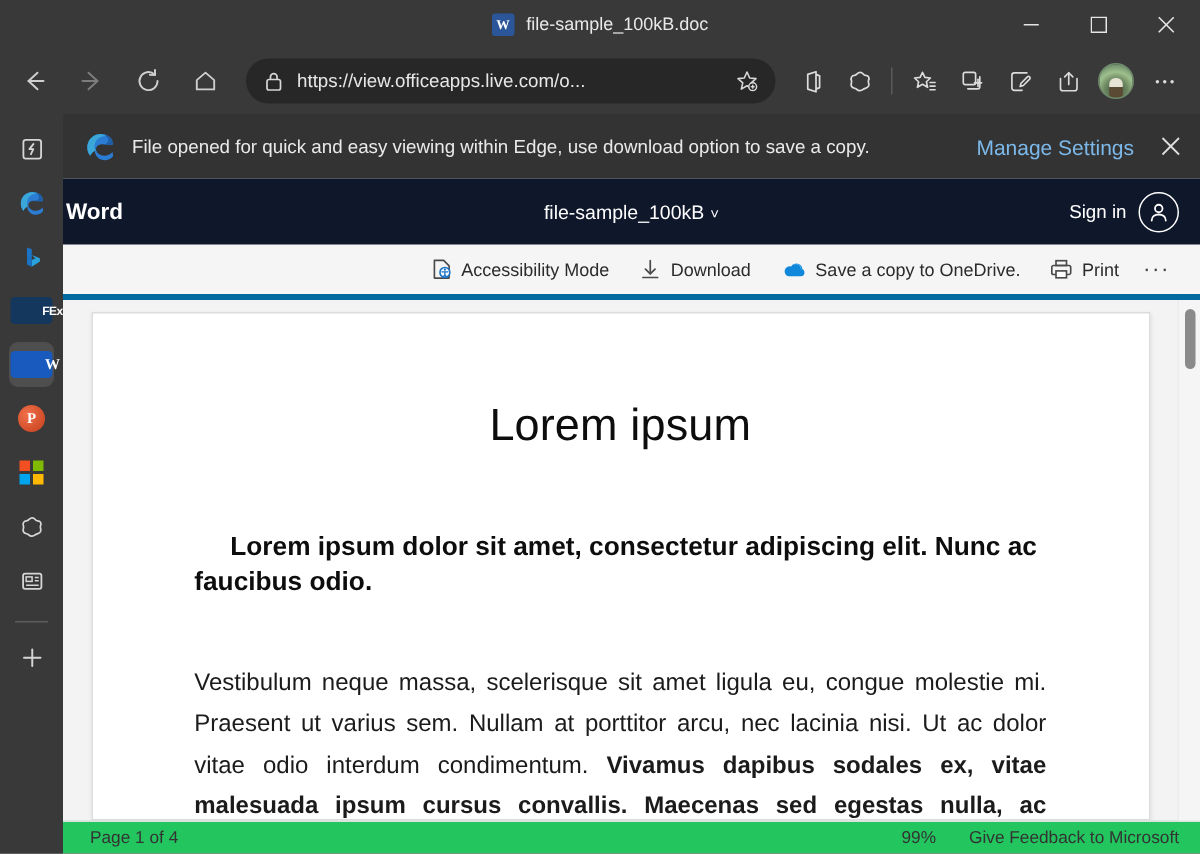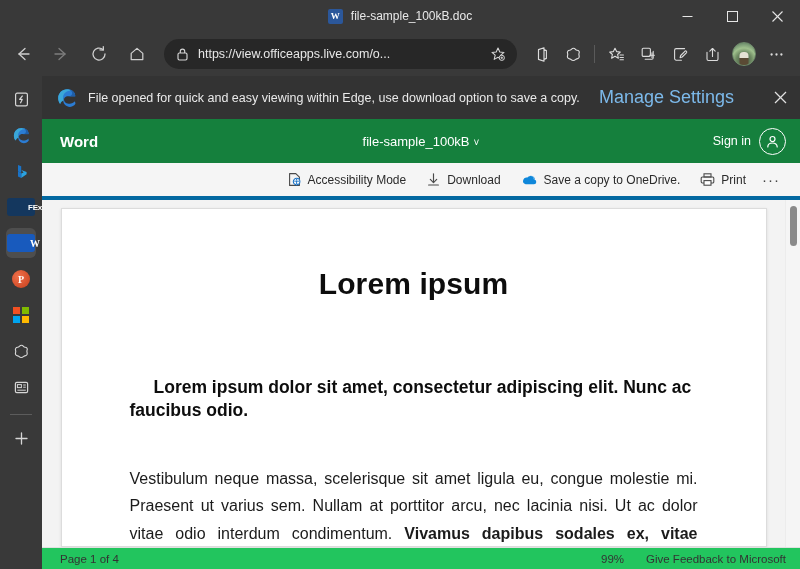--- a/index.html
+++ b/index.html
@@ -91,26 +91,26 @@
 
   
   .content { flex: 1; display: flex; flex-direction: column; min-width: 0; background: #f3f3f3; }
 
   .infobar {
     height: 43px; background: #333333; display: flex; align-items: center;
     padding: 0 10px 0 14px; gap: 10px; flex: 0 0 43px;
   }
   .edge-logo { width: 22px; height: 22px; flex: 0 0 22px; }
   .infobar-text { color: #eaeaea; font-size: 12.5px; flex: 1; }
-  .manage-link { color: #7cb9ea; font-size: 18px; margin-right: 26px; }
+  .manage-link { color: #7cb9ea; font-size: 14px; margin-right: 4px; }
   .infobar-close { color: #e0e0e0; display: flex; align-items: center; justify-content: center; width: 20px; height: 20px; }
 
   .wordbar {
-    height: 44px; background: #15803d; display: flex; align-items: center;
-    padding: 0 14px 0 18px; flex: 0 0 44px; position: relative;
+    height: 44px; background: #0f172a; display: flex; align-items: center;
+    padding: 0 14px 0 2px; flex: 0 0 44px; position: relative;
   }
   .word-brand { color: #fff; font-size: 15px; font-weight: bold; }
   .doc-chip {
     position: absolute; left: 0; right: 0; text-align: center; color: #fff;
     font-size: 13px; pointer-events: none;
   }
   .doc-chip span.caret { font-size: 10px; margin-left: 4px; }
   .signin-wrap { margin-left: auto; display: flex; align-items: center; gap: 8px; }
   .signin { color: #fff; font-size: 12.5px; }
   .signin-av {
@@ -132,22 +132,22 @@
 
   
   .viewport { flex: 1; background: #f3f3f3; position: relative; min-height: 0; display: flex; }
   .page-scroll { flex: 1; display: flex; justify-content: center; padding-top: 8px; overflow: hidden; }
   .page {
     width: 706px; background: #fff; border: 1px solid #dcdcdc;
     box-shadow: 0 1px 3px rgba(0,0,0,0.10);
     padding: 58px 68px 0 68px; overflow: hidden;
   }
   .doc-h1 {
-    text-align: center; font-size: 30px; font-weight: bold; color: #0d0d0d;
-    letter-spacing: 0.1px; margin-bottom: 75px;
+    text-align: center; font-size: 30px; font-weight: normal; color: #0d0d0d;
+    letter-spacing: 0.1px; margin-bottom: 52px;
   }
   .doc-h2 {
     font-size: 17.5px; font-weight: bold; color: #0d0d0d; line-height: 1.33;
     text-indent: 24px; margin-bottom: 42px;
   }
   .doc-p {
     font-size: 16px; line-height: 1.72; color: #1b1b1b; text-align: justify;
   }
   .doc-p b { font-weight: bold; }
 

